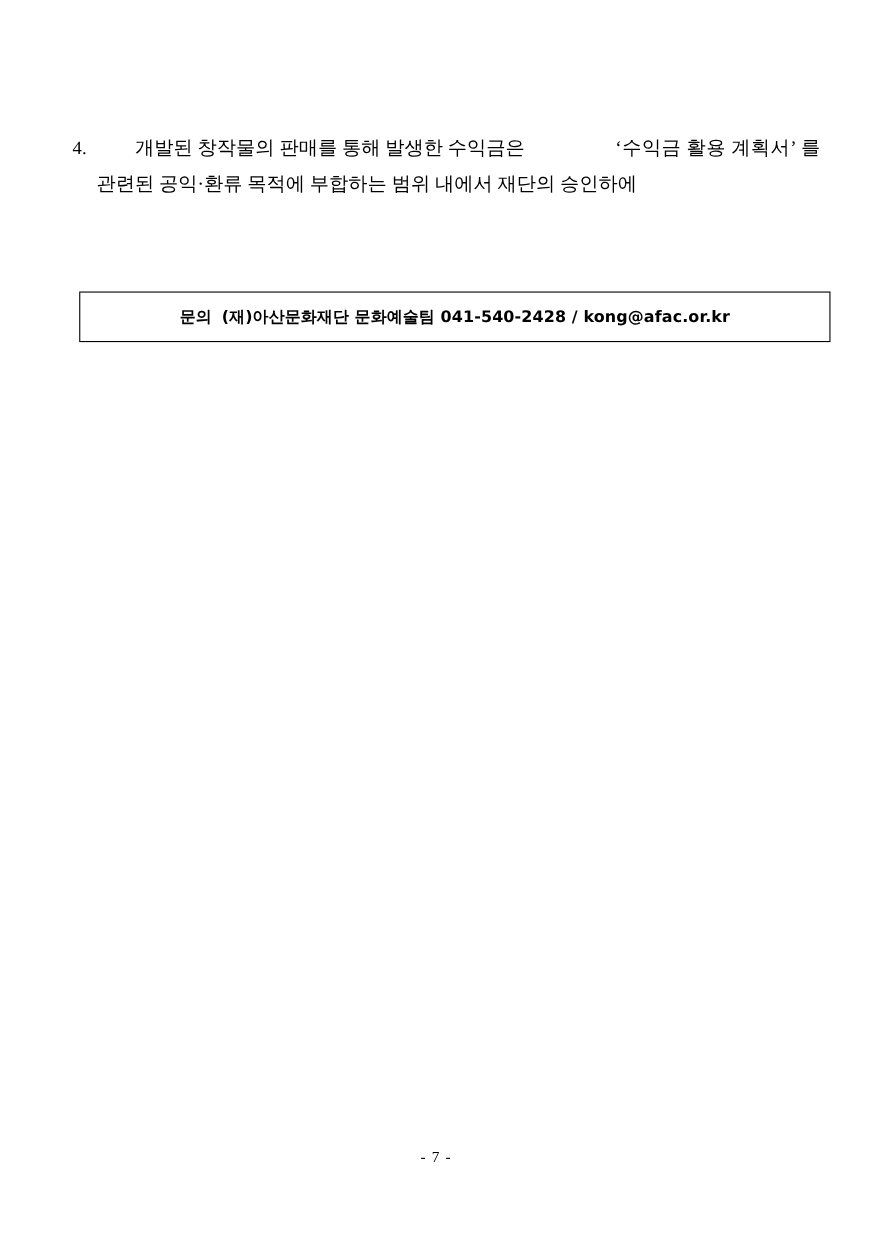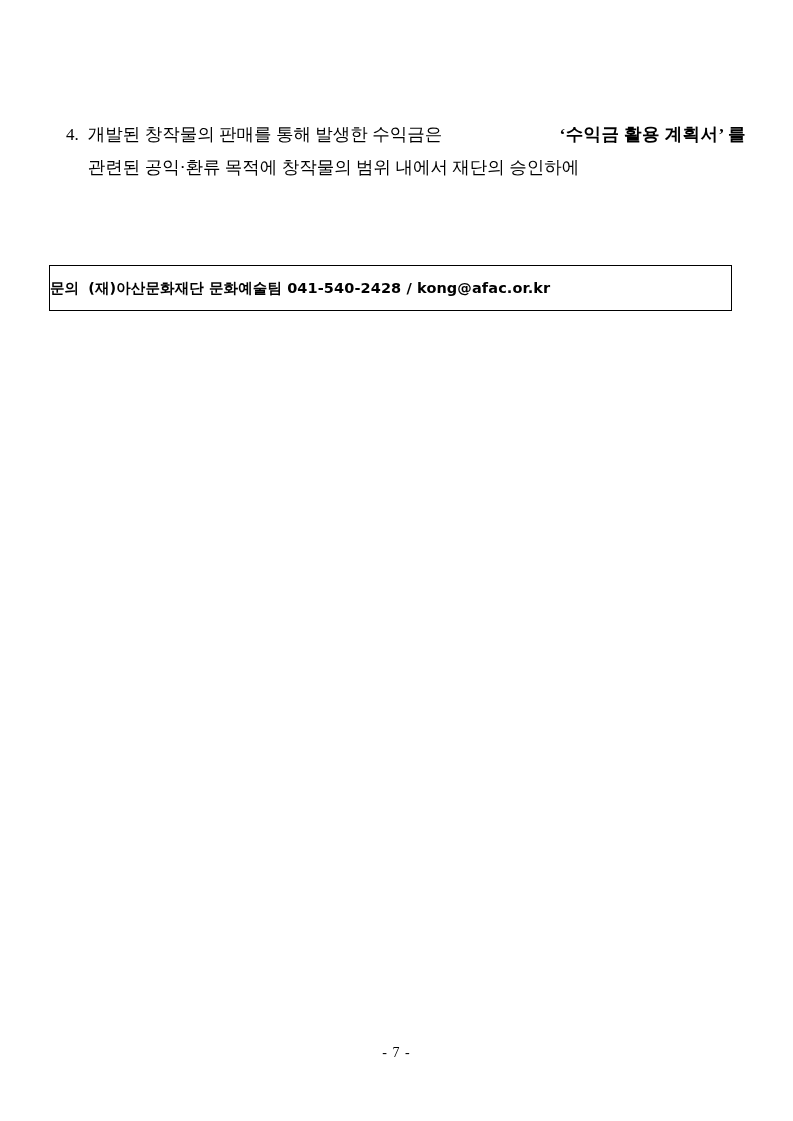--- a/index.html
+++ b/index.html
@@ -42,46 +42,48 @@
   }
   .clause-body {
     flex: 1 1 auto;
     font-size: 17.5px;
     line-height: 33px;
     text-align: justify;
     text-justify: inter-character;
     word-break: keep-all;
   }
   .clause-body .bold {
-    font-weight: bold;
+    font-weight: normal;
     letter-spacing: 0.4px;
   }
   .line {
     display: block;
     white-space: nowrap;
   }
   .line.justify {
     display: flex;
     justify-content: space-between;
+    margin-left: 35px;
   }
   .line.justify > span {
     display: inline-block;
   }
 
   
   .contact-box {
     position: absolute;
-    left: 49px;
+    left: 72px;
     top: 265px;
     width: 683px;
     height: 46px;
     border: 1.4px solid #000000;
     box-sizing: border-box;
     display: flex;
     align-items: center;
+    justify-content: center;
   }
   .contact-text {
     font-family: "DejaVu Sans", "Liberation Sans", sans-serif;
     font-size: 14.5px;
     font-weight: bold;
     letter-spacing: 0.1px;
     white-space: nowrap;
   }
   .contact-text .gap {
     display: inline-block;
@@ -106,21 +108,21 @@
 <div class="page">
 
   <div class="clause">
     <div class="clause-number">4.</div>
     <div class="clause-body">
       <span class="line justify">
         <span>개발된  창작물의  판매를  통해  발생한  수익금은</span>
         <span class="bold">‘수익금 활용 계획서’ 를</span>
       </span>
       <span class="line">
-        <span>관련된  공익·환류  목적에  창작물의  범위  내에서  재단의  승인하에</span>
+        <span>관련된  공익·환류  목적에  부합하는  범위  내에서  재단의  승인하에</span>
       </span>
     </div>
   </div>
 
   <div class="contact-box">
     <div class="contact-text">
       <span>문의</span><span class="gap"></span><span>(재)아산문화재단 문화예술팀</span>&nbsp;<span>041-540-2428</span>&nbsp;<span>/</span>&nbsp;<span>kong@afac.or.kr</span>
     </div>
   </div>
 

